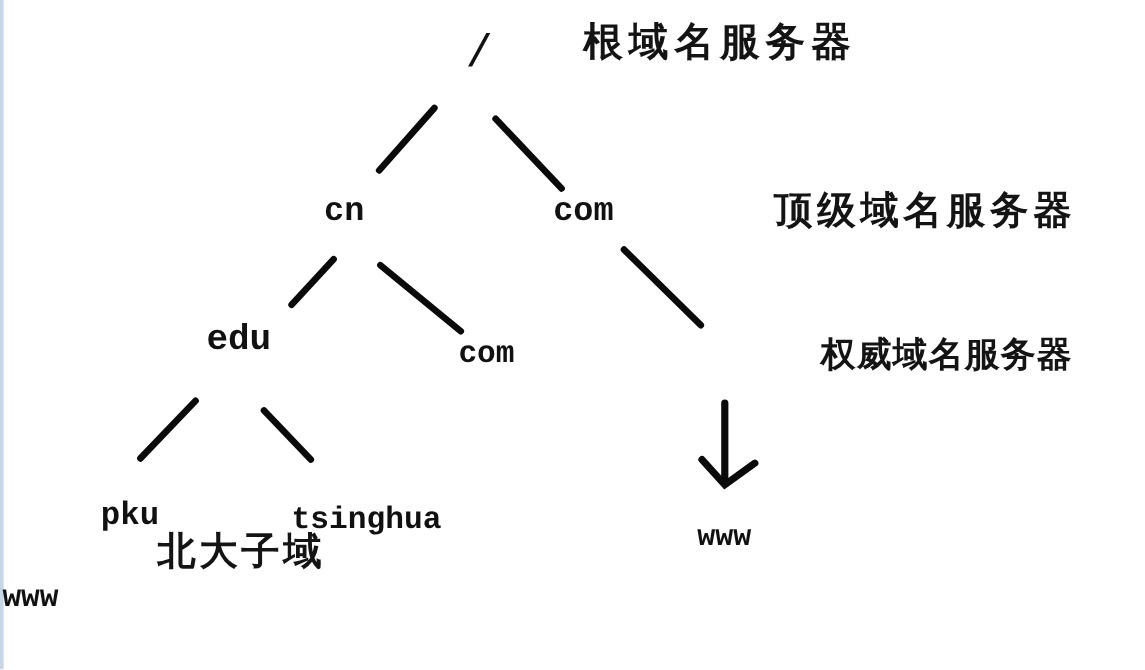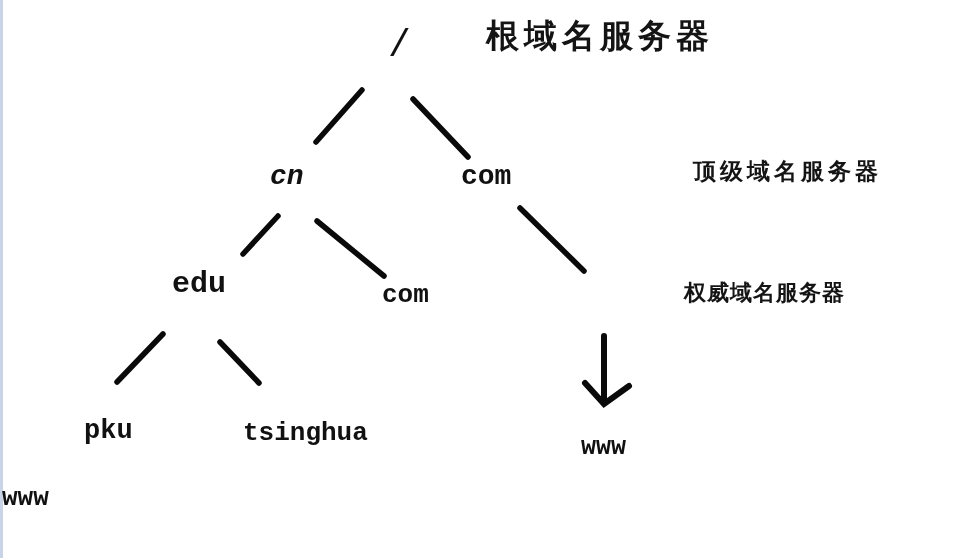--- a/index.html
+++ b/index.html
@@ -24,21 +24,21 @@
     position: absolute;
     color: #111111;
     font-weight: 700;
     white-space: nowrap;
     line-height: 1.05;
   }
   .cjk {
     position: absolute;
     color: #141414;
     font-weight: 600;
-    font-family: Liberation Sans, sans-serif;
+    font-family: Liberation Serif, serif;
     white-space: nowrap;
     line-height: 1.05;
   }
 </style>
 </head>
 <body>
 
 <div class="canvas">
 
   <div class="left-stripe"></div>
@@ -54,39 +54,40 @@
       <line x1="220" y1="342" x2="259" y2="383"></line>
     </g>
     <g stroke="#0a0a0a" stroke-width="6" stroke-linecap="round" fill="none">
       <line x1="604" y1="336" x2="604" y2="398"></line>
       <polyline points="585,383 604,404 629,386"></polyline>
     </g>
   </svg>
 
   <span class="node" style="left:388px; top:26px; font-size:38px; font-weight:500;">/</span>
 
-  <span class="node" style="left:270px; top:162px; font-size:28px;font-style:italic;">cn</span>
+  <span class="node" style="left:270px; top:162px; font-size:28px;">cn</span>
 
   <span class="node" style="left:461px; top:162px; font-size:28px;">com</span>
 
   <span class="node" style="left:172px; top:269px; font-size:30px;">edu</span>
 
   <span class="node" style="left:382px; top:282px; font-size:26px;">com</span>
 
 
   <span class="node" style="left:84px; top:417px; font-size:27px;">pku</span>
 
   <span class="node" style="left:222px; top:420px; font-size:26px;margin-left:21px;">tsinghua</span>
 
   <span class="node" style="left:581px; top:435px; font-size:25px;">www</span>
 
   <span class="node" style="left:2px; top:485px; font-size:26px;">www</span>
 
   <span class="cjk" style="left:486px; top:19px; font-size:33px; letter-spacing:5px;">根域名服务器</span>
 
-  <span class="cjk" style="left:645px; top:159px; font-size:23px; letter-spacing:4px;margin-left:48px;">顶级域名服务器</span>
+  <span class="cjk" style="left:645px; top:159px; font-size:32px; letter-spacing:4px;">顶级域名服务器</span>
 
-  <span class="cjk" style="left:684px; top:281px; font-size:22px; letter-spacing:1px;">权威域名服务器</span>
+  <span class="cjk" style="left:684px; top:281px; font-size:29px; letter-spacing:1px;">权威域名服务器</span>
 
 
+  <span class="cjk" style="left:131px; top:443px; font-size:32px; letter-spacing:3px;">北大子域</span>
 
 
 </div>
 
 </body></html>

